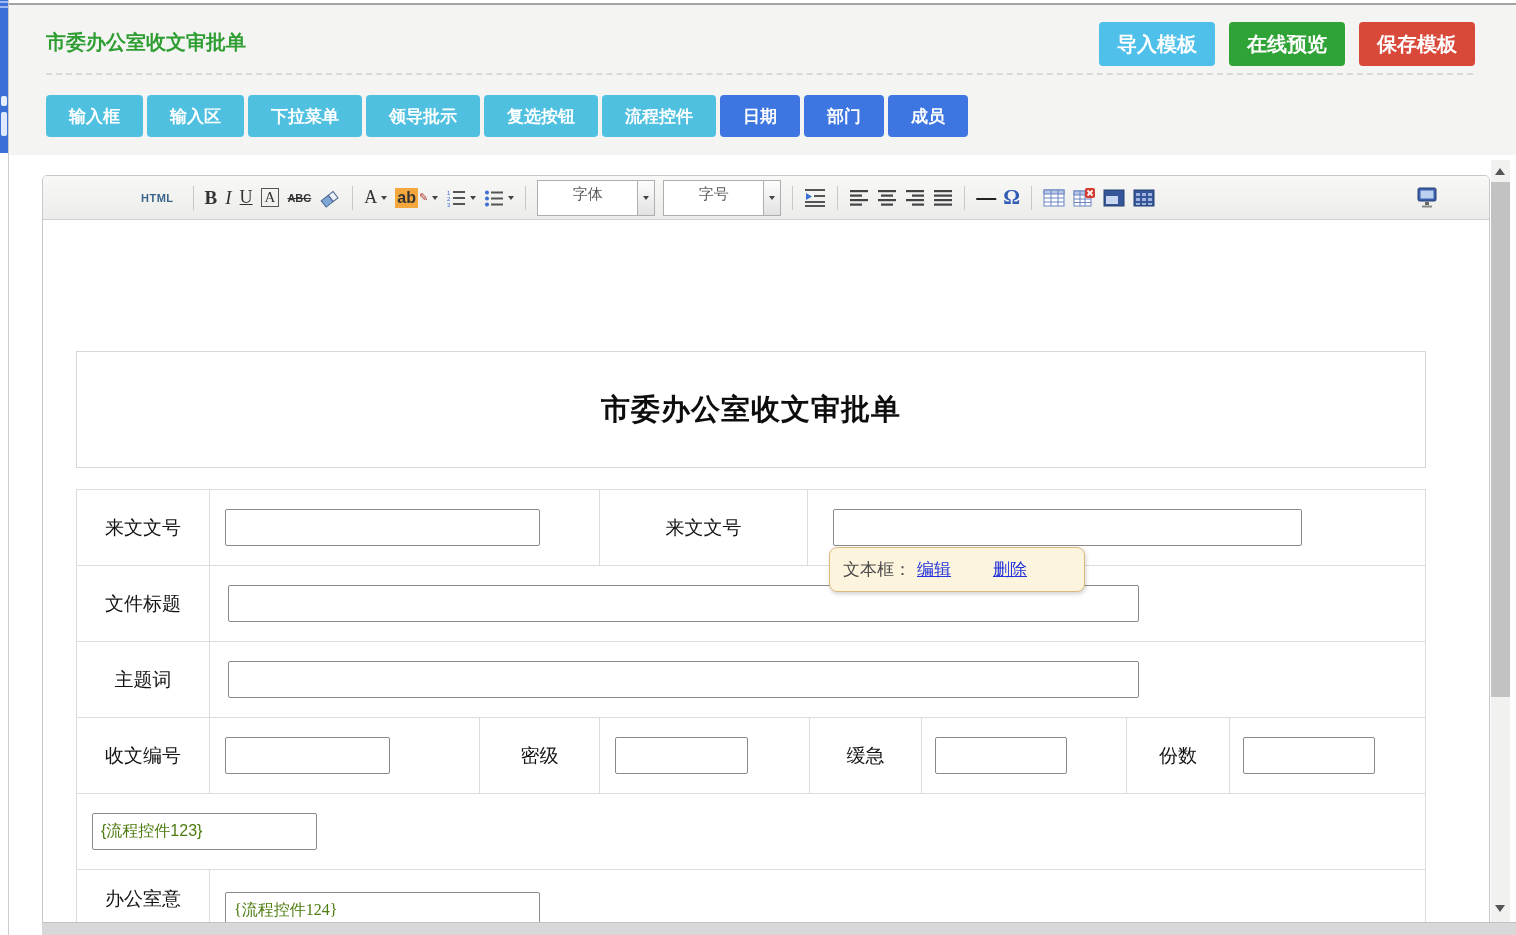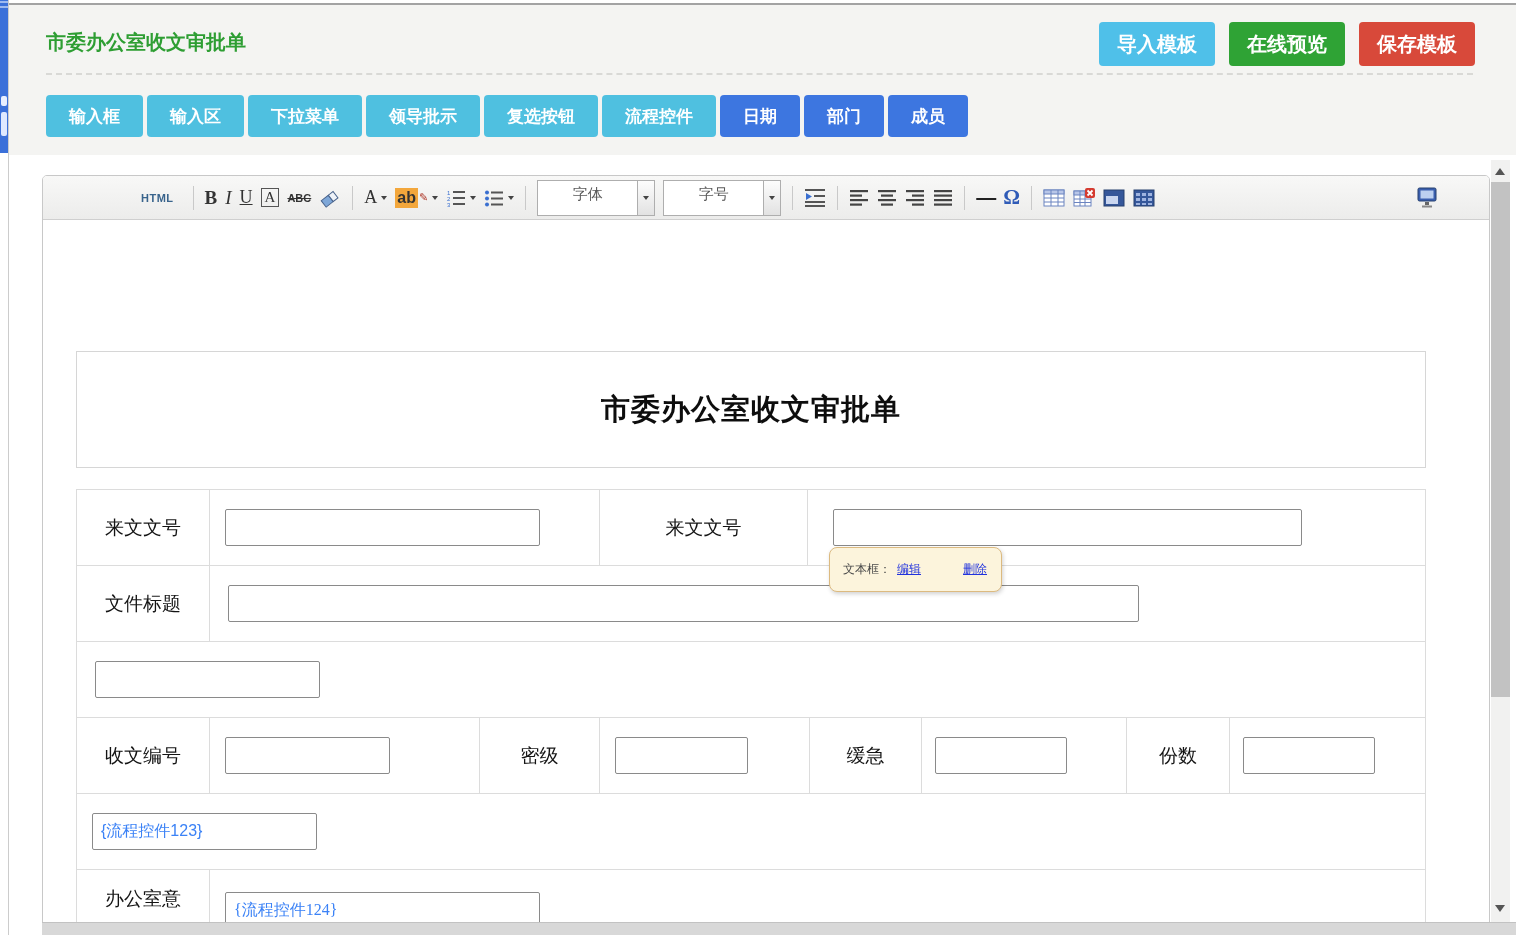--- a/index.html
+++ b/index.html
@@ -69,37 +69,37 @@
   .form-title{font-size:29px;font-weight:bold;color:#0d0d0d;letter-spacing:1px;}
   .ftable{width:1350px;margin-top:21px;border:1px solid #dcdcdc;box-sizing:border-box;}
   .frow{display:grid;height:75px;}
   .frow + .frow{border-top:1px solid #dcdcdc;}
   .frow.tall{height:140px;}
   .fcell{display:flex;align-items:center;min-width:0;}
   .fcell + .fcell{border-left:1px solid #dcdcdc;font-family:Liberation Serif, serif;}
   .lab{justify-content:center;font-size:19px;color:#141414;}
   .lab.topalign{align-items:flex-start;padding-top:16px;box-sizing:border-box;}
   .fin{height:37px;border:1px solid #8a8a8a;border-radius:2px;background:#fff;
-       font-size:16px;color:#3b82f6;padding:0 8px;box-sizing:border-box;font-family:inherit;}
+       font-size:16px;color:#4d7c0f;padding:0 8px;box-sizing:border-box;font-family:inherit;}
   .r1c1{grid-template-columns:132px 390px 208px 1fr;}
   .r2c{grid-template-columns:132px 1fr;}
   .r4c{grid-template-columns:132px 270px 120px 210px 112px 205px 103px 1fr;}
   .in-315{width:315px;margin-left:15px;}
   .in-469{width:469px;margin-left:25px;}
   .in-911{width:911px;margin-left:18px;}
   .in-165{width:165px;margin-left:15px;}
   .in-133{width:133px;margin-left:15px;}
   .in-132a{width:132px;margin-left:13px;}
   .in-132b{width:132px;margin-left:13px;}
   .in-top{align-self:flex-start;margin-top:22px;}
 
   
-  .tooltip{position:absolute;left:829px;top:547px;width:173px;height:45px;background:#fcf4dc;
+  .tooltip{position:absolute;left:829px;top:547px;width:256px;height:45px;background:#fcf4dc;
            border:1px solid #dcba80;border-radius:8px;box-shadow:1px 2px 4px rgba(0,0,0,.18);
-           display:flex;align-items:center;padding-left:13px;box-sizing:border-box;z-index:20;font-size:12px;}
+           display:flex;align-items:center;padding-left:13px;box-sizing:border-box;z-index:20;font-size:17px;}
   .tooltip .tt-label{color:#4a4a4a;}
   .tooltip a{color:#2233dd;text-decoration:underline;cursor:pointer;}
   .tt-edit{margin-left:6px;}
   .tt-del{margin-left:42px;}
 
   
   .sb-track{position:absolute;left:1491px;top:160px;width:19px;height:762px;background:#f1f1f0;}
   .sb-up{position:absolute;left:4px;top:8px;width:0;height:0;
          border-left:5.5px solid transparent;border-right:5.5px solid transparent;border-bottom:7px solid #555;}
   .sb-thumb{position:absolute;left:0;top:22px;width:19px;height:515px;background:#c2c2c2;}
@@ -315,20 +315,21 @@
           <input class="fin in-469" type="text" value="" style="">
         </div>
       </div>
       <div class="frow r2c">
         <div class="fcell lab">文件标题</div>
         <div class="fcell">
           <input class="fin in-911" type="text" value="" style="">
         </div>
       </div>
       <div class="frow r2c">
+        <div class="fcell lab">主题词</div>
         <div class="fcell">
           <input class="fin in-911" type="text" value="" style="">
         </div>
       </div>
       <div class="frow r4c">
         <div class="fcell lab">收文编号</div>
         <div class="fcell">
           <input class="fin in-165" type="text" value="" style="">
         </div>
         <div class="fcell lab">密级</div>

